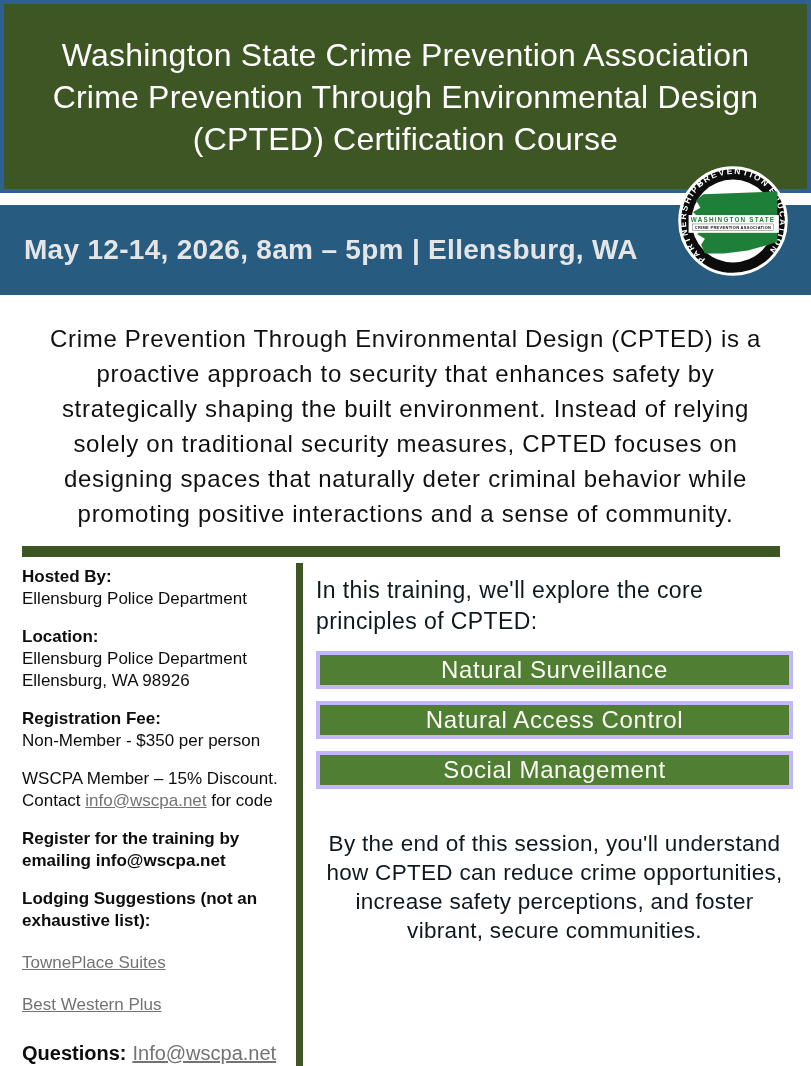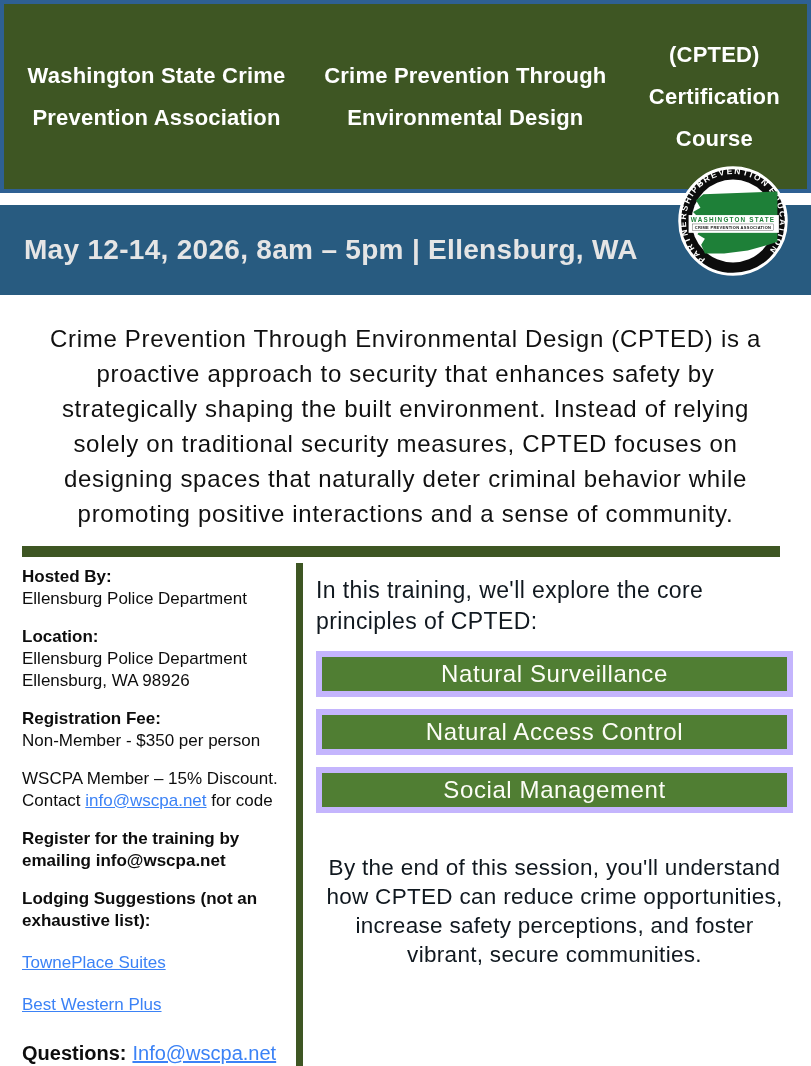--- a/index.html
+++ b/index.html
@@ -10,22 +10,22 @@
     color:#0d0d0d;
     overflow:hidden;
   }
   .flyer { position:relative; width:811px; height:1066px; background:#ffffff; }
 
   
   .top-banner {
     height:193px;
     background:#3E5623;
     border:4px solid #2E6093;
-    display:flex; flex-direction:row; justify-content:center; align-items:center;
-    color:#ffffff; font-weight:bold; font-size:22px; line-height:42px;
+    display:flex; flex-direction:column; justify-content:center; align-items:center;
+    color:#ffffff; font-weight:normal; font-size:32px; line-height:42px;
     text-align:center; letter-spacing:0.2px;
   }
   .banner-gap { height:12px; background:#ffffff; }
 
   
   .event-bar {
     height:90px; background:#285B80;
     display:flex; align-items:center;
     padding-left:24px;
     color:#e5e5e5; font-weight:bold; font-size:28px; letter-spacing:0.3px;text-align:center;
@@ -50,31 +50,31 @@
 
   
   .columns { display:flex; margin-top:6px; padding-left:22px; }
   .left-col { width:268px; font-size:17px; line-height:22px; color:#0d0d0d; }
   .vbar { width:7px; min-height:525px; background:#3E5623; margin-left:6px; }
   .right-col { width:495px; padding-left:13px; padding-right:5px; }
 
   .block { margin-top:16px; }
   .block:first-child { margin-top:3px; }
   .label { font-weight:bold; }
-  a.doc-link { color:#3b82f6; text-decoration:underline; cursor:pointer; }
+  a.doc-link { color:#737373; text-decoration:underline; cursor:pointer; }
   .lodging-link-block { margin-top:20px; }
   .questions-line { margin-top:26px; font-size:20px; }
   .questions-line .label { font-size:20px; }
   .questions-line a { margin-left:6px; font-size:20px; }
 
   
   .training-intro { margin:12px 0 14px; font-size:23px; line-height:31px; letter-spacing:0.4px; color:#10181f; }
   .principle-btn {
-    height:46px; margin-bottom:12px;
-    background:#507E33; border:6px solid #c4b5fd;
+    height:38px; margin-bottom:12px;
+    background:#507E33; border:4px solid #c4b5fd;
     display:flex; align-items:center; justify-content:center;
     color:#FCFDF6; font-size:24px; letter-spacing:0.6px;
   }
   .outro { margin-top:40px; text-align:center; font-size:22.5px; line-height:29px; letter-spacing:0.3px; color:#10181f; }
 </style>
 </head>
 <body>
 
 <div class="flyer">
 

